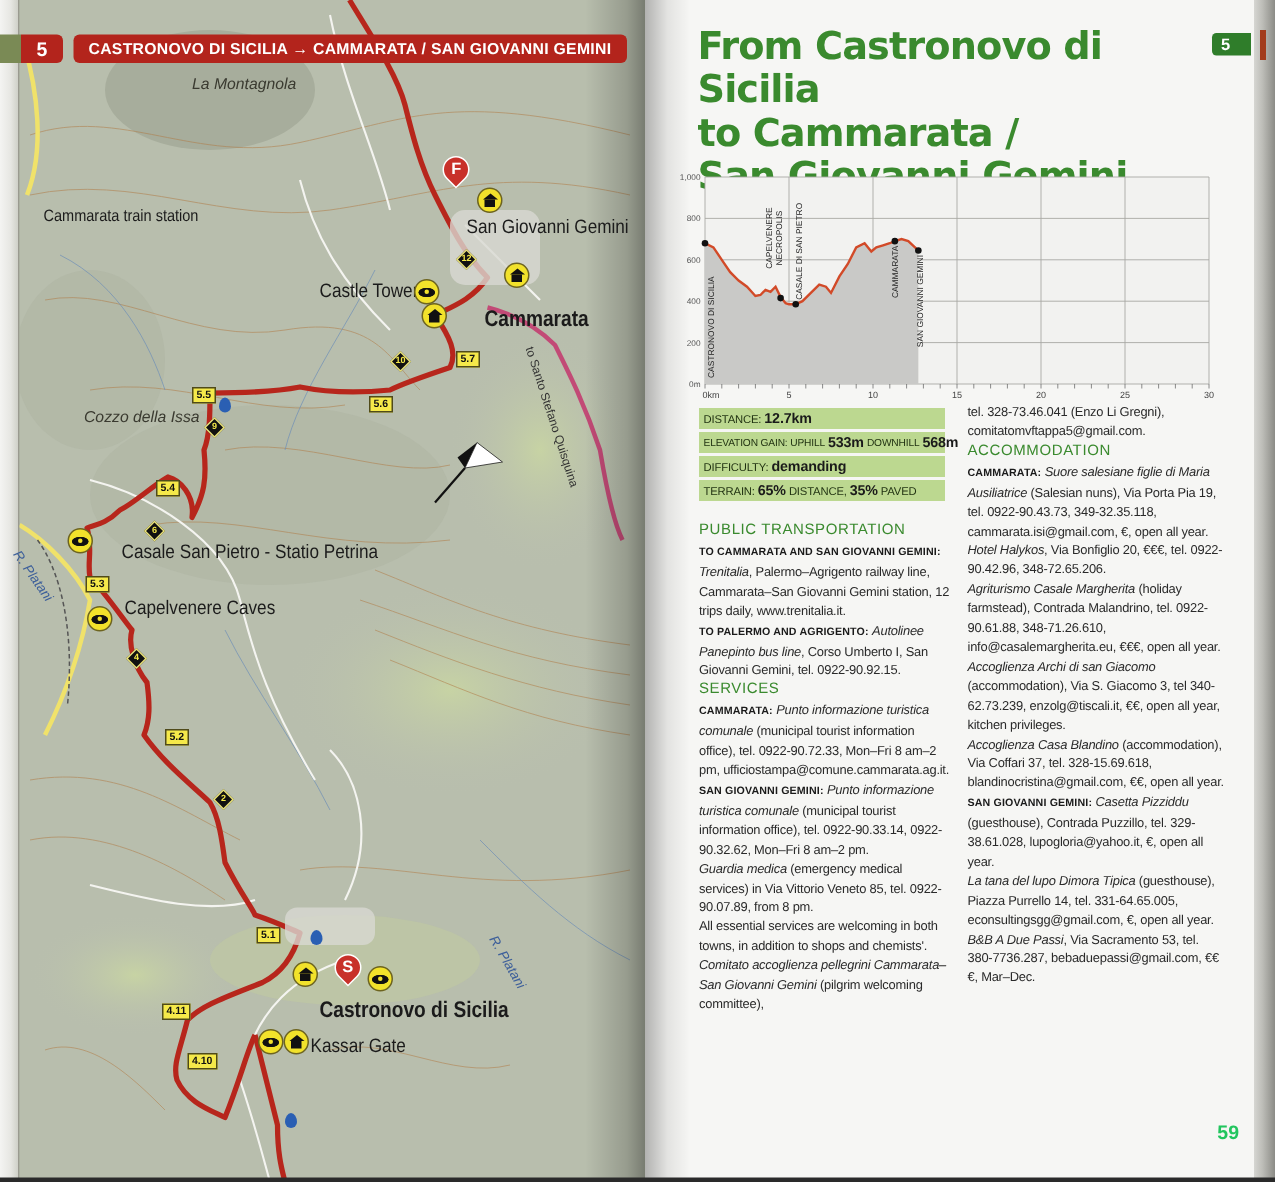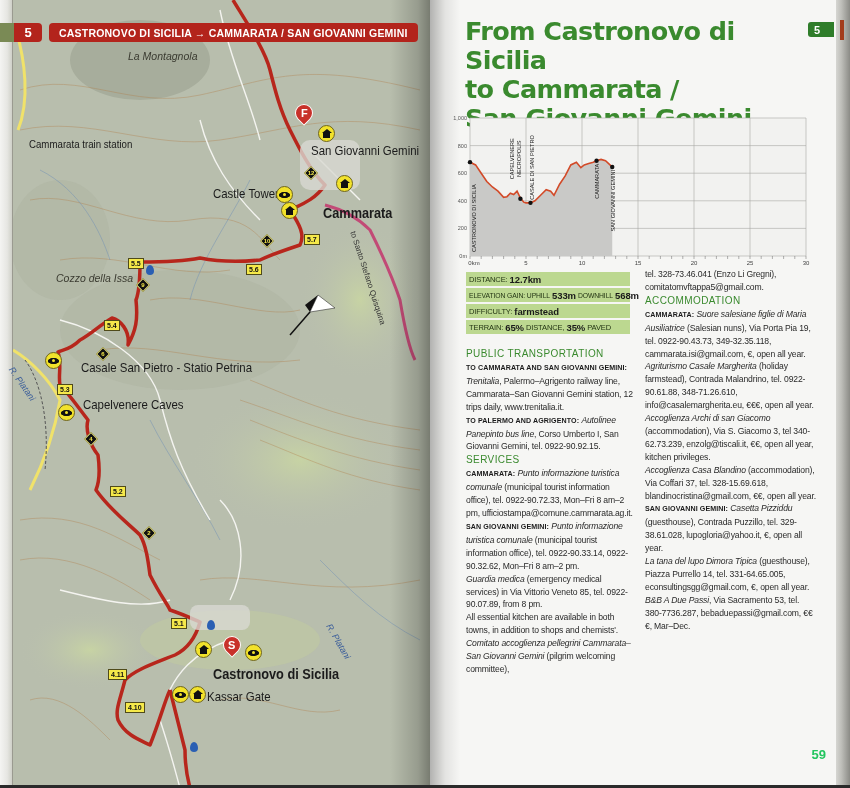--- a/index.html
+++ b/index.html
@@ -391,47 +391,48 @@
       <b>12.7km</b>
   </div>
   <div class="row" style="font-size:6.8px;">
     <span>ELEVATION GAIN: UPHILL</span>
       <b>533m</b>
       <span>DOWNHILL</span>
       <b>568m</b>
   </div>
   <div class="row">
     <span>DIFFICULTY:</span>
-      <b>farmstead</b>
+      <b>demanding</b>
   </div>
   <div class="row">
     <span>TERRAIN:</span>
       <b>65%</b>
       <span>DISTANCE,</span>
       <b>35%</b>
       <span>PAVED</span>
   </div>
 </div>
 
 <div class="col left">
   <h3>PUBLIC TRANSPORTATION</h3>
   <p><span class="lbl">TO CAMMARATA AND SAN GIOVANNI GEMINI:</span><br><i>Trenitalia</i><span>, Palermo–Agrigento railway line, Cammarata–San Giovanni Gemini station, 12 trips daily, www.trenitalia.it.</span></p>
   <p><span class="lbl">TO PALERMO AND AGRIGENTO:</span> <i>Autolinee Panepinto bus line</i><span>, Corso Umberto I, San Giovanni Gemini, tel. 0922-90.92.15.</span></p>
   <h3>SERVICES</h3>
   <p><span class="lbl">CAMMARATA:</span> <i>Punto informazione turistica comunale</i><span> (municipal tourist information office), tel. 0922-90.72.33, Mon–Fri 8 am–2 pm, ufficiostampa@comune.cammarata.ag.it.</span></p>
   <p><span class="lbl">SAN GIOVANNI GEMINI:</span> <i>Punto informazione turistica comunale</i><span> (municipal tourist information office), tel. 0922-90.33.14, 0922-90.32.62, Mon–Fri 8 am–2 pm.</span></p>
   <p><i>Guardia medica</i><span> (emergency medical services) in Via Vittorio Veneto 85, tel. 0922-90.07.89, from 8 pm.</span></p>
-  <p>All essential kitchen are available in both towns, in addition to shops and chemists'.</p>
+  <p>All essential services are welcoming in both towns, in addition to shops and chemists'.</p>
   <p><i>Comitato accoglienza pellegrini Cammarata– San Giovanni Gemini</i><span> (pilgrim welcoming committee),</span></p>
 </div>
 
 <div class="col right">
   <p>tel. 328-73.46.041 (Enzo Li Gregni), comitatomvftappa5@gmail.com.</p>
   <h3>ACCOMMODATION</h3>
   <p><span class="lbl">CAMMARATA:</span> <i>Suore salesiane figlie di Maria Ausiliatrice</i><span> (Salesian nuns), Via Porta Pia 19, tel. 0922-90.43.73, 349-32.35.118, cammarata.isi@gmail.com, €, open all year.</span></p>
+  <p><i>Hotel Halykos</i><span>, Via Bonfiglio 20, €€€, tel. 0922-90.42.96, 348-72.65.206.</span></p>
   <p><i>Agriturismo Casale Margherita</i><span> (holiday farmstead), Contrada Malandrino, tel. 0922-90.61.88, 348-71.26.610, info@casalemargherita.eu, €€€, open all year.</span></p>
   <p><i>Accoglienza Archi di san Giacomo</i><span> (accommodation), Via S. Giacomo 3, tel 340-62.73.239, enzolg@tiscali.it, €€, open all year, kitchen privileges.</span></p>
   <p><i>Accoglienza Casa Blandino</i><span> (accommodation), Via Coffari 37, tel. 328-15.69.618, blandinocristina@gmail.com, €€, open all year.</span></p>
   <p><span class="lbl">SAN GIOVANNI GEMINI:</span> <i>Casetta Pizziddu</i><span> (guesthouse), Contrada Puzzillo, tel. 329-38.61.028, lupogloria@yahoo.it, €, open all year.</span></p>
   <p><i>La tana del lupo Dimora Tipica</i><span> (guesthouse), Piazza Purrello 14, tel. 331-64.65.005, econsultingsgg@gmail.com, €, open all year.</span></p>
   <p><i>B&amp;B A Due Passi</i><span>, Via Sacramento 53, tel. 380-7736.287, bebaduepassi@gmail.com, €€€, Mar–Dec.</span></p>
 </div>
 
 <div class="page-number">59</div>
 <div class="spine-bottom"></div>

